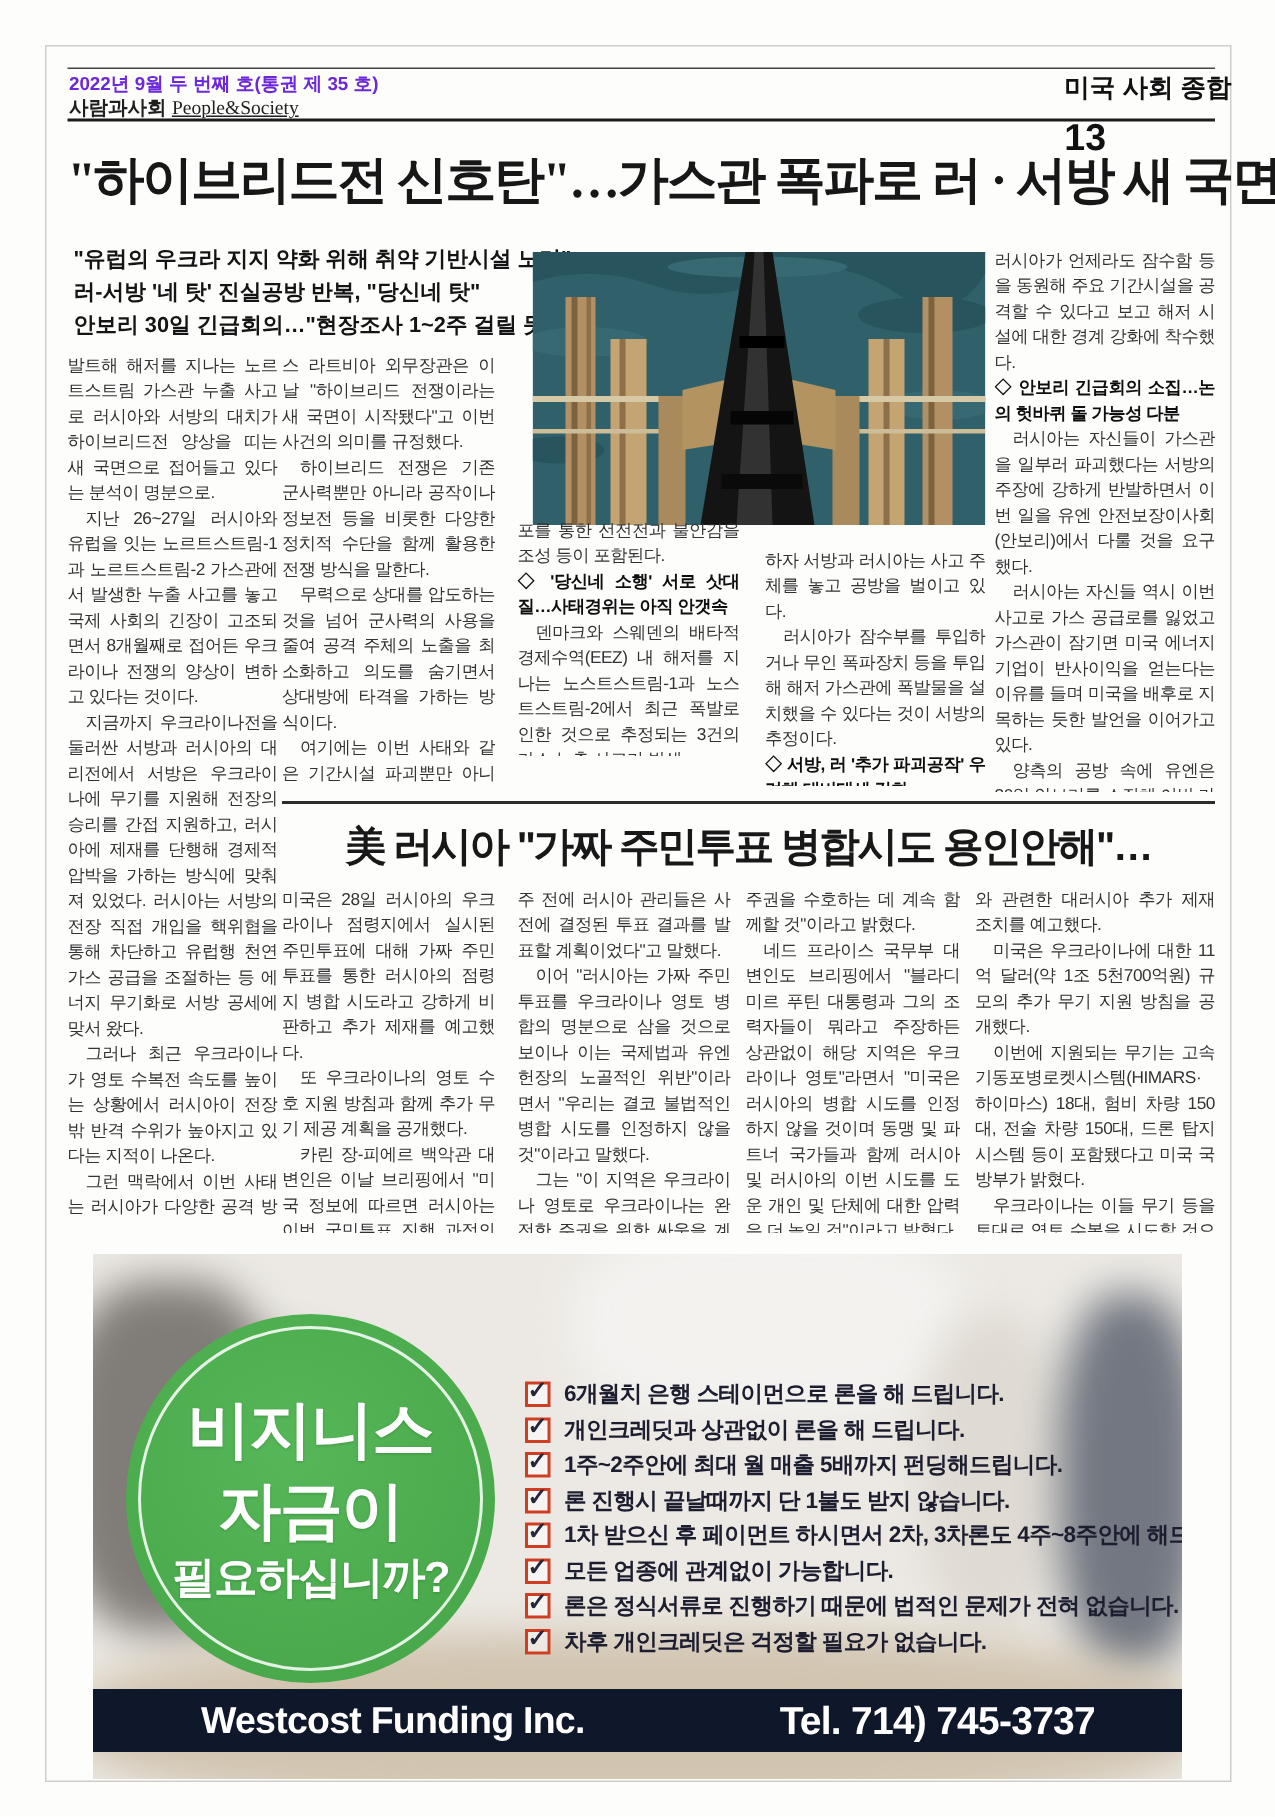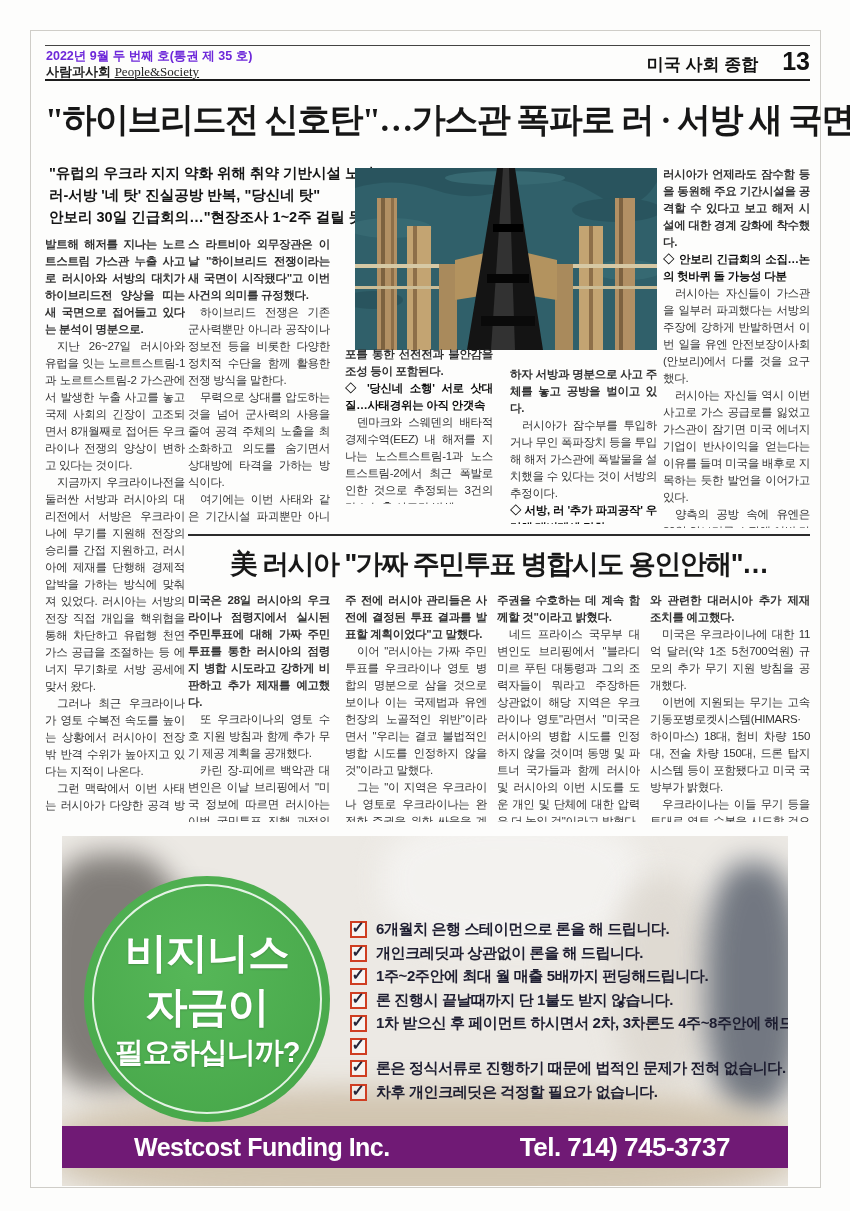--- a/index.html
+++ b/index.html
@@ -9,37 +9,37 @@
 
   
   .rule{position:absolute;left:45px;width:765px;background:#444;}
   .rule-thin{top:45px;height:1px;}
   .rule-thick{top:79px;height:2px;background:#1c1c1c;}
   .mast-left{position:absolute;left:46px;top:49px;line-height:1.15;}
   .issue{font-size:12.5px;font-weight:bold;color:#6d28d9;}
   .pub{font-size:13px;margin-top:2px;color:#1f1f1f;}
   .pub-kr{font-weight:bold;}
   .pub-en{font-family:"Liberation Serif",serif;text-decoration:underline;}
-  .mast-right{position:absolute;right:40px;top:47px;display:flex;align-items:baseline;gap:24px;}
+  .mast-right{position:absolute;right:29px;top:47px;display:flex;align-items:baseline;gap:8px;flex-direction:column;}
   .section{font-weight:bold;font-size:17px;color:#111;}
   .pageno{font-size:25px;font-weight:bold;color:#111;}
 
   
   .headline1{position:absolute;left:45px;top:97px;width:763px;margin:0;text-align:center;
              font-family:"Liberation Serif",serif;font-size:34px;font-weight:700;color:#171717;
              letter-spacing:-1.5px;white-space:nowrap;}
   .deck{position:absolute;left:49px;top:163px;width:310px;}
   .deck-line{font-size:14.5px;font-weight:bold;color:#141414;line-height:1.5;white-space:nowrap;}
 
   .photo{position:absolute;left:355px;top:168px;width:302px;height:182px;margin:0;overflow:hidden;}
 
   .col{position:absolute;text-align:justify;font-size:11.5px;line-height:17px;color:#323232;
        overflow:hidden;letter-spacing:-0.3px;}
   .col p{margin:0;text-indent:12px;}
-  .col p:first-child{text-indent:0;font-weight:bold;}
+  .col p:first-child{text-indent:0;}
   .col p.subhead{font-weight:700;color:#0e0e0e;text-indent:0;}
   #a1c1{left:45px;top:236px;width:140px;height:576px;}
   #a1c2{left:188px;top:236px;width:142px;height:290px;}
   #a1c3{left:345px;top:346px;width:148px;height:158px;}
   #a1c4{left:510px;top:366px;width:147px;height:158px;}
   #a1c5{left:663px;top:166px;width:147px;height:362px;}
 
   .divider{position:absolute;left:188px;top:534px;width:622px;height:2px;background:#2c2c2c;}
 
   
@@ -63,21 +63,21 @@
                text-shadow:0 1px 2px rgba(0,0,0,.18);letter-spacing:-1px;}
   .circle-line:nth-child(3){font-size:29px;}
 
   .ad-checklist{position:absolute;left:288px;top:84px;width:436px;}
   .ad-check-row{display:flex;align-items:center;gap:9px;margin-bottom:4.5px;}
   .chk{width:13px;height:13px;border:2.5px solid #cf3e22;background:rgba(255,255,255,.55);
        color:#26263a;font-size:16px;font-weight:700;line-height:10px;flex:0 0 auto;
        display:flex;align-items:flex-start;justify-content:flex-end;}
   .chk-label{font-size:15px;font-weight:700;color:#1d1d30;white-space:nowrap;letter-spacing:-0.4px;}
 
-  .ad-footer{position:absolute;left:0;top:290px;width:726px;height:42px;background:#701a75;
+  .ad-footer{position:absolute;left:0;top:290px;width:726px;height:42px;background:#0f172a;
              display:flex;align-items:center;color:#ffffff;font-weight:700;}
   .ad-company{margin-left:72px;font-size:25px;letter-spacing:-0.5px;}
   .ad-phone{margin-left:auto;margin-right:58px;font-size:26px;letter-spacing:-0.5px;}
 </style>
 </head>
 <body>
 
 <div class="page">
   <div class="frame"></div>
 
@@ -155,21 +155,21 @@
       <p>하이브리드 전쟁은 기존 군사력뿐만 아니라 공작이나 정보전 등을 비롯한 다양한 정치적 수단을 함께 활용한 전쟁 방식을 말한다.</p>
       <p>무력으로 상대를 압도하는 것을 넘어 군사력의 사용을 줄여 공격 주체의 노출을 최소화하고 의도를 숨기면서 상대방에 타격을 가하는 방식이다.</p>
       <p>여기에는 이번 사태와 같은 기간시설 파괴뿐만 아니라 주요 기관에 대한 사이버 공격, 가짜뉴스 유</p>
     </div>
   <div class="col" id="a1c3">
       <p>포를 통한 선전전과 불안감을 조성 등이 포함된다.</p>
       <p class="subhead">◇ '당신네 소행' 서로 삿대질…사태경위는 아직 안갯속</p>
       <p>덴마크와 스웨덴의 배타적경제수역(EEZ) 내 해저를 지나는 노스트스트림-1과 노스트스트림-2에서 최근 폭발로 인한 것으로 추정되는 3건의 가스 누출 사고가 발생</p>
     </div>
   <div class="col" id="a1c4">
-      <p>하자 서방과 명분으로 사고 주체를 놓고 공방을 벌이고 있다.</p>
+      <p>하자 서방과 러시아는 사고 주체를 놓고 공방을 벌이고 있다.</p>
       <p>러시아가 잠수부를 투입하거나 무인 폭파장치 등을 투입해 해저 가스관에 폭발물을 설치했을 수 있다는 것이 서방의 추정이다.</p>
       <p class="subhead">◇ 서방, 러 '추가 파괴공작' 우려해 대비태세 강화</p>
     </div>
   <div class="col" id="a1c5">
       <p>러시아가 언제라도 잠수함 등을 동원해 주요 기간시설을 공격할 수 있다고 보고 해저 시설에 대한 경계 강화에 착수했다.</p>
       <p class="subhead">◇ 안보리 긴급회의 소집…논의 헛바퀴 돌 가능성 다분</p>
       <p>러시아는 자신들이 가스관을 일부러 파괴했다는 서방의 주장에 강하게 반발하면서 이번 일을 유엔 안전보장이사회(안보리)에서 다룰 것을 요구했다.</p>
       <p>러시아는 자신들 역시 이번 사고로 가스 공급로를 잃었고 가스관이 잠기면 미국 에너지 기업이 반사이익을 얻는다는 이유를 들며 미국을 배후로 지목하는 듯한 발언을 이어가고 있다.</p>
       <p>양측의 공방 속에 유엔은 30일 안보리를 소집해 이번 가스관 누출 사건에 대해 논의하기로 했다.</p>
     </div>
@@ -230,20 +230,21 @@
         <div class="ad-check-row">
         <span class="chk">✓</span>
         <span class="chk-label">론 진행시 끝날때까지 단 1불도 받지 않습니다.</span>
       </div>
         <div class="ad-check-row">
         <span class="chk">✓</span>
         <span class="chk-label">1차 받으신 후 페이먼트 하시면서 2차, 3차론도 4주~8주안에 해드립니다.</span>
       </div>
         <div class="ad-check-row">
         <span class="chk">✓</span>
+        <span class="chk-label">모든 업종에 관계없이 가능합니다.</span>
       </div>
         <div class="ad-check-row">
         <span class="chk">✓</span>
         <span class="chk-label">론은 정식서류로 진행하기 때문에 법적인 문제가 전혀 없습니다.</span>
       </div>
         <div class="ad-check-row">
         <span class="chk">✓</span>
         <span class="chk-label">차후 개인크레딧은 걱정할 필요가 없습니다.</span>
       </div>
       </div>

